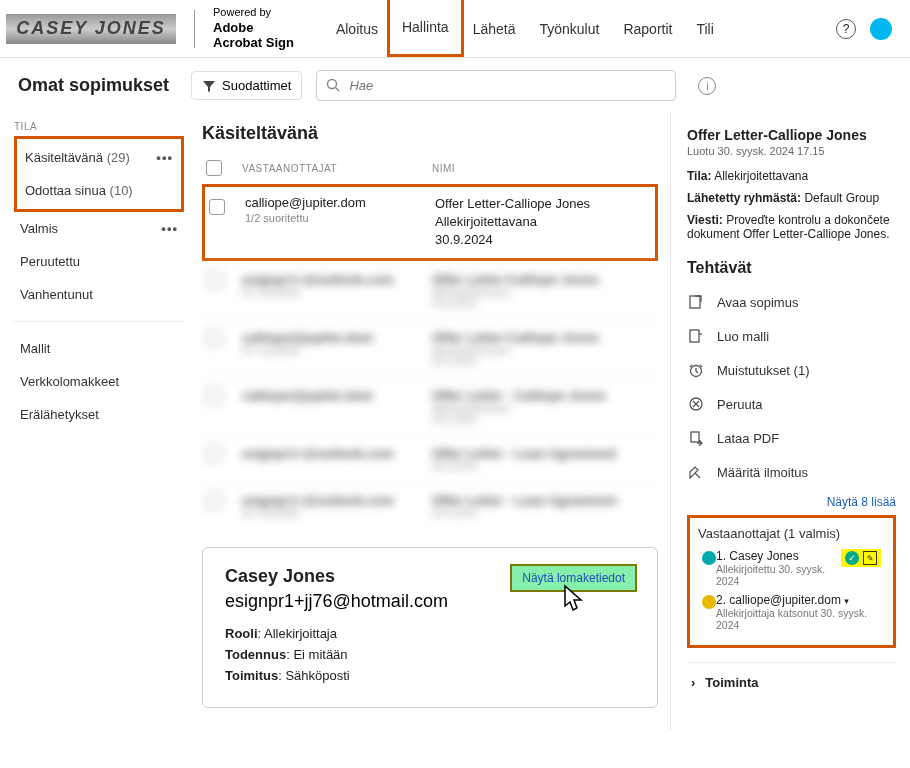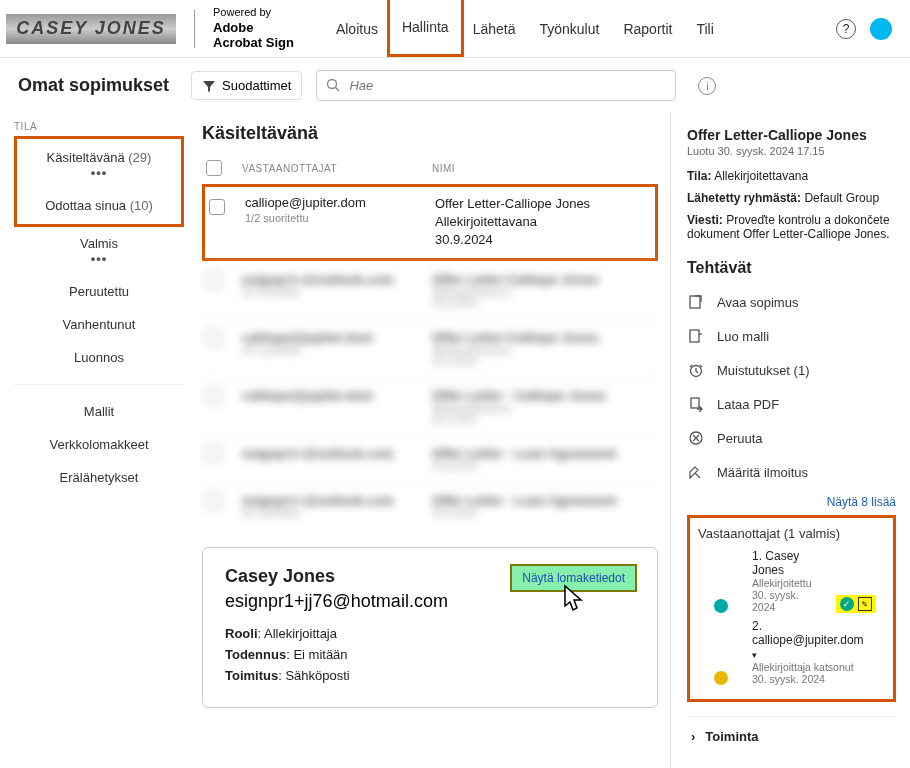--- a/index.html
+++ b/index.html
@@ -24,21 +24,21 @@
     .filter-btn { display: flex; align-items: center; gap: 6px; padding: 6px 10px; border: 1px solid #ddd; border-radius: 4px; background: #fff; font-size: 13px; cursor: pointer; }
     .search-wrap { flex: 1; max-width: 360px; position: relative; }
     .search-wrap input { width: 100%; padding: 7px 10px 7px 32px; border: 1px solid #ccc; border-radius: 4px; font-size: 13px; font-style: italic; color: #888; }
     .search-ico { position: absolute; left: 10px; top: 8px; }
     .info-ico { margin-left: 8px; width: 18px; height: 18px; border: 1.3px solid #888; border-radius: 50%; display: flex; align-items: center; justify-content: center; font-size: 11px; color: #888; }
     
     .main { display: flex; }
     .sidebar { width: 190px; padding: 0 6px 0 14px; }
     .sb-label { font-size: 10px; color: #888; letter-spacing: 0.5px; margin: 8px 0 4px; }
     .sb-box { border: 3px solid #d45500; padding: 2px; }
-    .sb-item { display: flex; align-items: center; justify-content: space-between; padding: 9px 6px; font-size: 13px; color: #333; cursor: pointer; flex-direction: column; }
+    .sb-item { display: flex; align-items: center; justify-content: space-between; padding: 9px 6px; font-size: 13px; color: #333; cursor: pointer; }
     .sb-count { color: #666; }
     .dots { color: #555; font-weight: bold; letter-spacing: 1px; cursor: pointer; }
 
     .content { flex: 1; padding: 4px 12px; }
     .content h2 { font-size: 18px; font-weight: 700; margin: 6px 0 12px; }
     .tbl-head { display: flex; align-items: center; color: #888; font-size: 10px; letter-spacing: 0.5px; padding: 4px 0 8px; }
     .cb { width: 16px; height: 16px; border: 1.5px solid #999; border-radius: 3px; margin: 0 20px 0 4px; }
     .col-recip { flex: 0 0 190px; }
     .col-name { flex: 1; }
     .row-active { display: flex; align-items: flex-start; border: 3px solid #d45500; padding: 8px 0; }
@@ -61,21 +61,21 @@
     .rp-title { font-size: 14px; font-weight: 700; margin-bottom: 2px; }
     .rp-sub { font-size: 11px; color: #666; margin-bottom: 12px; }
     .rp-line { font-size: 12px; margin: 8px 0; color: #222; }
     .rp-line b { font-weight: 700; }
     .rp-sec { font-size: 16px; font-weight: 700; margin: 18px 0 8px; }
     .rp-task { display: flex; align-items: center; gap: 12px; padding: 8px 0; font-size: 13px; color: #333; cursor: pointer; }
     .rp-ico { width: 18px; height: 18px; display: flex; align-items: center; justify-content: center; color: #555; }
     .rp-more { text-align: right; color: #1f5fb5; font-size: 12px; margin-top: 6px; cursor: pointer; }
     .recip-box { border: 3px solid #d45500; padding: 8px; margin-top: 6px; }
     .recip-hdr { font-size: 13px; color: #333; margin-bottom: 8px; }
-    .recip-row { display: flex; align-items: flex-end; gap: 24px; margin: 6px 16px; font-size: 12px; }
+    .recip-row { display: flex; align-items: flex-start; gap: 0; margin: 6px 4px; font-size: 12px; }
     .recip-dot { width: 14px; height: 14px; border-radius: 50%; margin-top: 2px; flex-shrink: 0; }
     .recip-name { color: #222; }
     .recip-sub { font-size: 10.5px; color: #777; }
     .recip-status { margin-left: auto; display: flex; gap: 4px; align-items: center; }
     .status-yellow { background: #fff700; padding: 2px 4px; display: flex; gap: 4px; }
     .check-circ { width: 14px; height: 14px; background: #0a8; border-radius: 50%; color: #fff; font-size: 9px; display: flex; align-items: center; justify-content: center; }
     .sig-ico { width: 14px; height: 14px; border: 1px solid #333; font-size: 8px; display: flex; align-items: center; justify-content: center; }
     .toiminta { display: flex; align-items: center; gap: 10px; padding: 12px 4px; font-size: 13px; font-weight: 700; cursor: pointer; border-top: 1px solid #eee; margin-top: 14px; }
     svg { display: block; }
   </style>
@@ -144,23 +144,20 @@
     <div class="sb-item">
       <span>Valmis</span>
       <span class="dots">•••</span>
     </div>
     <div class="sb-item">
         <span>Peruutettu</span>
       </div>
     <div class="sb-item">
         <span>Vanhentunut</span>
       </div>
-    <div class="sb-item">
-        <span>Luonnos</span>
-      </div>
     <div style="height:1px;background:#eee;margin:10px 0"></div>
     <div class="sb-item">
         <span>Mallit</span>
       </div>
     <div class="sb-item">
         <span>Verkkolomakkeet</span>
       </div>
     <div class="sb-item">
         <span>Erälähetykset</span>
       </div>
@@ -288,34 +285,34 @@
           <svg width="16" height="16">
             <circle cx="8" cy="9" r="5.5" stroke="#555" fill="none" stroke-width="1.3"></circle>
             <path d="M8 6v3l2 2M4 3l-2 2M12 3l2 2" stroke="#555" fill="none" stroke-width="1.3"></path>
           </svg>
         </span>
         <span>Muistutukset (1)</span>
       </div>
     <div class="rp-task">
         <span class="rp-ico">
           <svg width="16" height="16">
+            <circle cx="8" cy="8" r="6" stroke="#555" fill="none" stroke-width="1.3"></circle>
+            <path d="M5 5l6 6M11 5l-6 6" stroke="#555" stroke-width="1.3"></path>
+          </svg>
+        </span>
+        <span>Peruuta</span>
+      </div>
+    <div class="rp-task">
+        <span class="rp-ico">
+          <svg width="16" height="16">
             <rect x="3" y="2" width="8" height="10" stroke="#555" fill="none" stroke-width="1.3"></rect>
             <path d="M11 10l3 3-3 3M14 13h-5" stroke="#555" fill="none" stroke-width="1.3"></path>
           </svg>
         </span>
         <span>Lataa PDF</span>
-      </div>
-    <div class="rp-task">
-        <span class="rp-ico">
-          <svg width="16" height="16">
-            <circle cx="8" cy="8" r="6" stroke="#555" fill="none" stroke-width="1.3"></circle>
-            <path d="M5 5l6 6M11 5l-6 6" stroke="#555" stroke-width="1.3"></path>
-          </svg>
-        </span>
-        <span>Peruuta</span>
       </div>
     <div class="rp-task">
         <span class="rp-ico">
           <svg width="16" height="16">
             <path d="M2 8l5-5 3 3-3 3 5 5-5-5-5 5z" stroke="#555" fill="none" stroke-width="1.2"></path>
           </svg>
         </span>
         <span>Määritä ilmoitus</span>
       </div>
     <div class="rp-more">Näytä 8 lisää</div>

